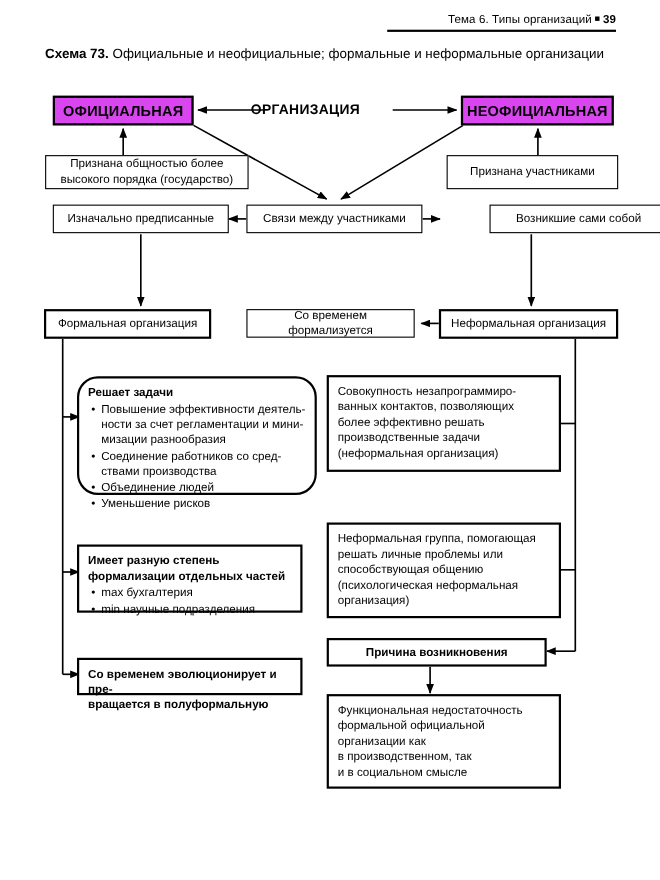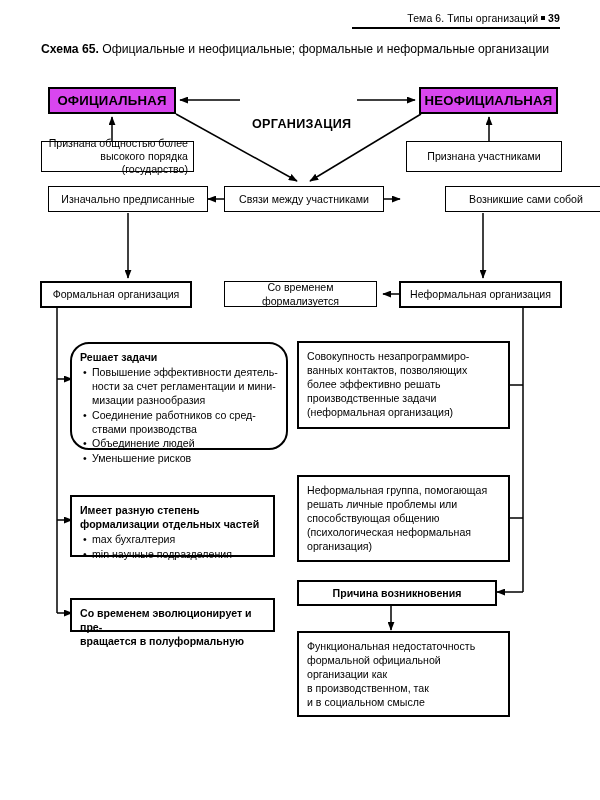--- a/index.html
+++ b/index.html
@@ -139,21 +139,21 @@
 <body>
 
 <div id="page">
 
   <div class="runhead">
     <span>Тема 6. Типы организаций</span><span class="sq"></span><span class="pg">39</span>
   </div>
   <div class="runhead-rule"></div>
 
   <div class="caption">
-    <b>Схема 65.</b>
+    <b>Схема 73.</b>
     <span>Официальные и неофициальные; формальные и неформальные организации</span>
   </div>
 
   <svg class="wires" viewBox="0 0 600 800">
     <defs>
       <marker id="ah" markerWidth="9" markerHeight="7" refX="8.2" refY="3.5" orient="auto" markerUnits="userSpaceOnUse">
         <path d="M0,0 L9,3.5 L0,7 z" fill="#000"></path>
       </marker>
     </defs>
     <g stroke="#000" stroke-width="1.5" fill="none">
@@ -191,29 +191,29 @@
       <line x1="523" y1="592" x2="497" y2="592" marker-end="url(#ah)"></line>
 
       <line x1="391" y1="606" x2="391" y2="630" marker-end="url(#ah)"></line>
     </g>
   </svg>
 
   <div class="box shaded" style="left:48px; top:87px; width:128px; height:27px;">
     <span>ОФИЦИАЛЬНАЯ</span>
   </div>
 
-  <div class="plain-label" style="left:252px; top:93px;margin-top:24px;">
+  <div class="plain-label" style="left:228px; top:93px;">
     <span>ОРГАНИЗАЦИЯ</span>
   </div>
 
   <div class="box shaded" style="left:419px; top:87px; width:139px; height:27px;">
     <span>НЕОФИЦИАЛЬНАЯ</span>
   </div>
 
-  <div class="box" style="left:41px; top:141px; width:153px; height:31px; line-height:1.25;text-align:right;">
+  <div class="box" style="left:41px; top:141px; width:185px; height:31px; line-height:1.25;">
     <span>
       <span class="para-line">Признана общностью более</span>
       <span class="para-line">высокого порядка (государство)</span>
     </span>
   </div>
 
   <div class="box" style="left:406px; top:141px; width:156px; height:31px;">
     <span>Признана участниками</span>
   </div>
 

